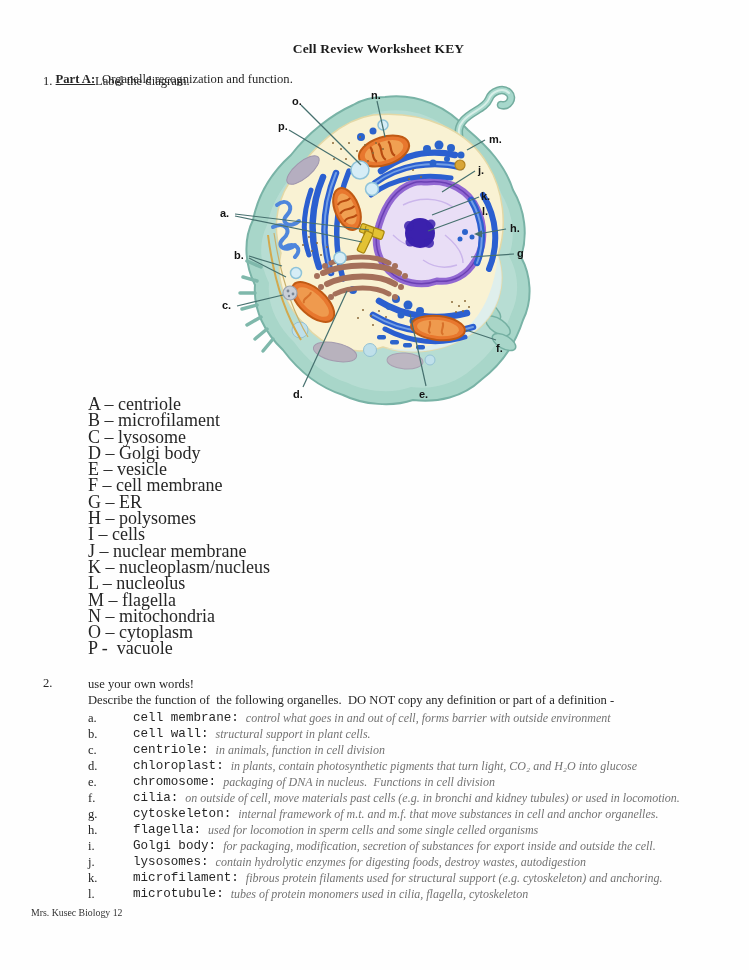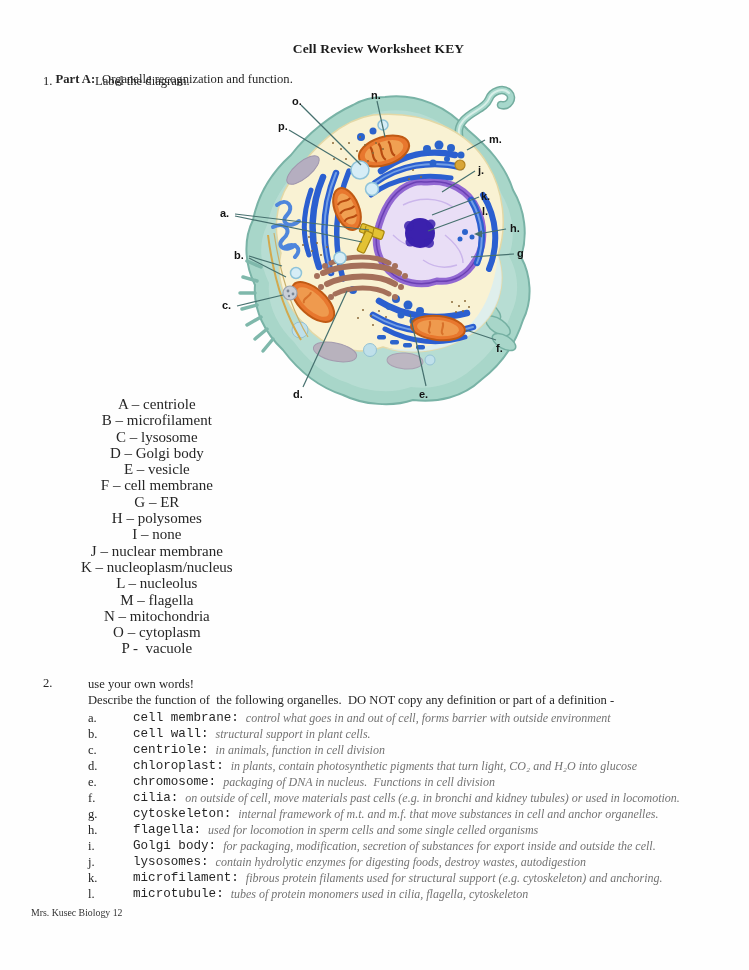--- a/index.html
+++ b/index.html
@@ -3,37 +3,37 @@
 <meta charset="utf-8">
 <style>
   html,body{margin:0;padding:0;background:#ffffff;}
   .page{position:relative;width:749px;height:970px;background:#fefefe;overflow:hidden;
         font-family:"Liberation Serif",serif;color:#262626;}
 
   .page-title{position:absolute;top:41px;left:4px;width:100%;text-align:center;
     font-size:13.5px;font-weight:bold;color:#1c1c1c;letter-spacing:.2px;}
 
   .parta{position:absolute;top:57px;left:43px;font-size:12.6px;white-space:pre;}
-  .parta .blbl{font-weight:bold;margin-right:7px;}
+  .parta .blbl{font-weight:bold;margin-right:7px;text-decoration:underline;}
 
   .q1{position:absolute;top:74px;left:43px;font-size:12.6px;display:flex;}
   .q1 .num{width:52px;flex:none;}
 
   
   .diagram{position:absolute;left:213px;top:85px;width:345px;height:322px;}
   .diagram svg{position:absolute;left:0;top:0;}
   .dl{position:absolute;font:700 11px "Liberation Sans",sans-serif;color:#141414;white-space:pre;}
   .dl-o{left:79px;top:10px;}  .dl-n{left:158px;top:4px;}  .dl-p{left:65px;top:35px;}
   .dl-m{left:276px;top:48px;} .dl-j{left:265px;top:79px;} .dl-k{left:268px;top:105px;}
   .dl-l{left:269px;top:120px;}.dl-h{left:297px;top:137px;}.dl-g{left:304px;top:162px;}
   .dl-a{left:7px;top:122px;}  .dl-b{left:21px;top:164px;} .dl-c{left:9px;top:214px;}
   .dl-d{left:80px;top:303px;} .dl-e{left:206px;top:303px;}.dl-f{left:283px;top:257px;}
 
   
-  .answers{position:absolute;left:81px;top:396px;font-size:15px;text-align:center;}
+  .answers{position:absolute;left:88px;top:396px;font-size:18px;}
   .ans-row{height:16.3px;line-height:16.3px;white-space:pre;}
 
   
   .q2{position:absolute;left:43px;top:676px;width:700px;font-size:12.6px;}
   .q2-head{display:flex;}
   .q2-head .num{width:45px;flex:none;}
   .q2-line{line-height:16px;white-space:pre;}
   .org-list{margin-top:2px;}
   .org-row{display:flex;height:16px;line-height:16px;padding-left:45px;}
   .org-letter{width:45px;flex:none;}
@@ -342,21 +342,21 @@
       <div class="ans-row">D – Golgi body</div>
 
       <div class="ans-row">E – vesicle</div>
 
       <div class="ans-row">F – cell membrane</div>
 
       <div class="ans-row">G – ER</div>
 
       <div class="ans-row">H – polysomes</div>
 
-      <div class="ans-row">I – none</div>
+      <div class="ans-row">I – cells</div>
 
       <div class="ans-row">J – nuclear membrane</div>
 
       <div class="ans-row">K – nucleoplasm/nucleus</div>
 
       <div class="ans-row">L – nucleolus</div>
 
       <div class="ans-row">M – flagella</div>
 
       <div class="ans-row">N – mitochondria</div>

